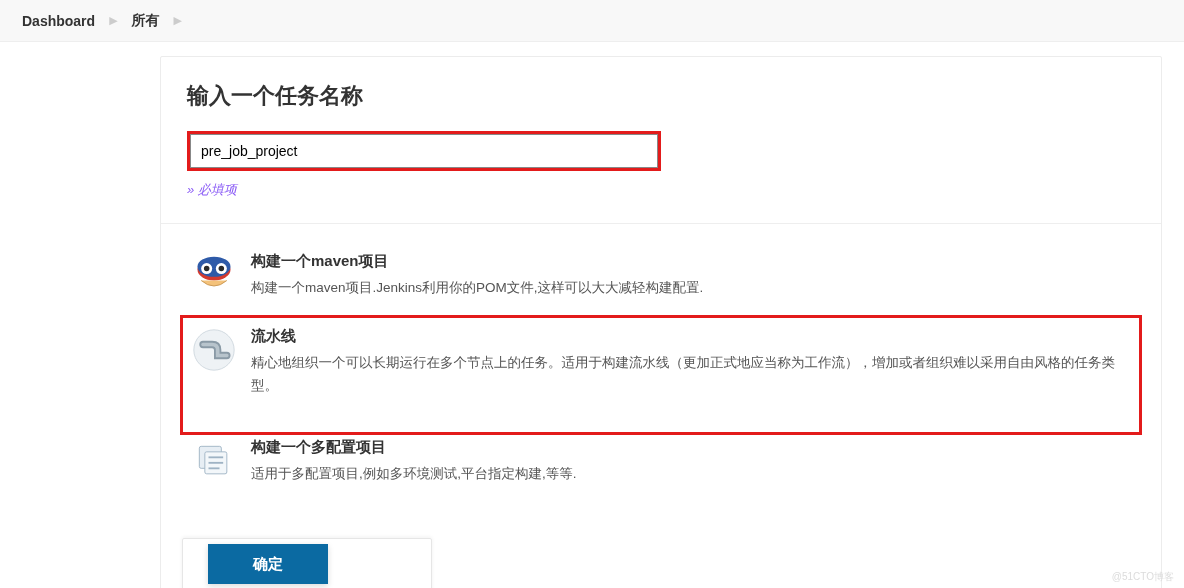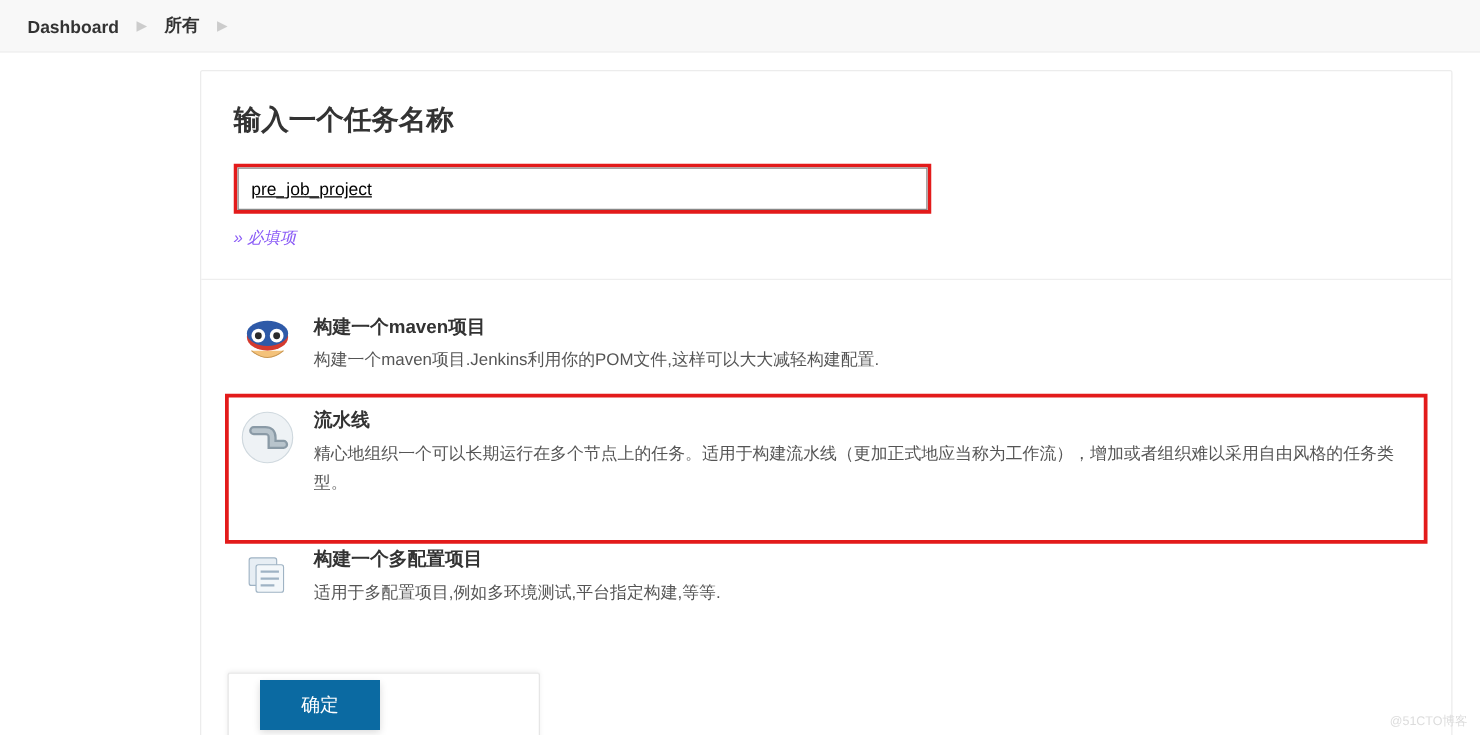--- a/index.html
+++ b/index.html
@@ -4,32 +4,32 @@
 <style>
   * { box-sizing: border-box; margin: 0; padding: 0; }
   html, body { width: 1184px; height: 588px; font-family: "Microsoft YaHei", Arial, sans-serif; background: #fff; overflow: hidden; color: #333; }
   .breadcrumbs { display: flex; align-items: center; height: 42px; padding: 0 22px; background: #f8f8f8; border-bottom: 1px solid #eee; font-size: 14px; }
   .crumb { font-weight: 700; color: #333; cursor: pointer; }
   .crumb-sep { margin: 0 14px; color: #ccc; font-size: 11px; }
   .page { padding: 14px 0 0 160px; position: relative; }
   .panel { width: 1002px; border: 1px solid #ececec; border-radius: 2px; padding: 24px 26px 210px 26px; background: #fff; position: relative; }
   .heading { font-size: 22px; font-weight: 700; margin-bottom: 20px; }
   .name-input-wrap { border: 3px solid #e31b1b; display: inline-block; margin-bottom: 0; }
-  .name-input { width: 552px; height: 34px; font-size: 14px; padding: 0 10px; border: 1px solid #888; outline: none; text-decoration: underline; }
+  .name-input { width: 468px; height: 34px; font-size: 14px; padding: 0 10px; border: 1px solid #888; outline: none; }
   .required-hint { font-size: 13px; color: #8b5cf6; font-style: italic; margin-top: 10px; }
   .divider { height: 1px; background: #eee; margin: 24px -26px 22px -26px; }
   .items { }
   .item { display: flex; align-items: flex-start; padding: 6px 4px 18px 4px; border-radius: 4px; cursor: pointer; }
   .item + .item { margin-top: 4px; }
   .item-icon { width: 46px; height: 46px; flex: 0 0 46px; margin-right: 14px; display: flex; align-items: center; justify-content: center; }
   .item-body { flex: 1; }
   .item-title { font-size: 15px; font-weight: 700; margin-bottom: 6px; }
   .item-desc { font-size: 13.5px; color: #555; line-height: 1.7; }
   .highlight-box { border: 3px solid #e31b1b; margin: -3px -7px; padding: 3px 4px 16px 4px; }
-  .ok-btn { position: fixed; left: 208px; bottom: 4px; width: 96px; height: 40px; background: #0b6aa2; color: #fff; border: none; font-size: 15px; font-weight: 400; cursor: pointer; box-shadow: 0 2px 6px rgba(0,0,0,.15); }
+  .ok-btn { position: fixed; left: 208px; bottom: 4px; width: 120px; height: 40px; background: #0b6aa2; color: #fff; border: none; font-size: 15px; font-weight: 700; cursor: pointer; box-shadow: 0 2px 6px rgba(0,0,0,.15); }
   .ok-btn-card { position: fixed; left: 182px; bottom: -10px; width: 250px; height: 60px; background: #fff; border: 1px solid #e6e6e6; border-radius: 2px; box-shadow: 0 -1px 4px rgba(0,0,0,.06); }
   .watermark { position: fixed; right: 10px; bottom: 4px; font-size: 10px; color: #dcdcdc; }
   
   .item-icon svg { width: 44px; height: 44px; }
 </style>
 </head>
 <body>
 
 <div class="breadcrumbs">
   <span class="crumb">Dashboard</span>

